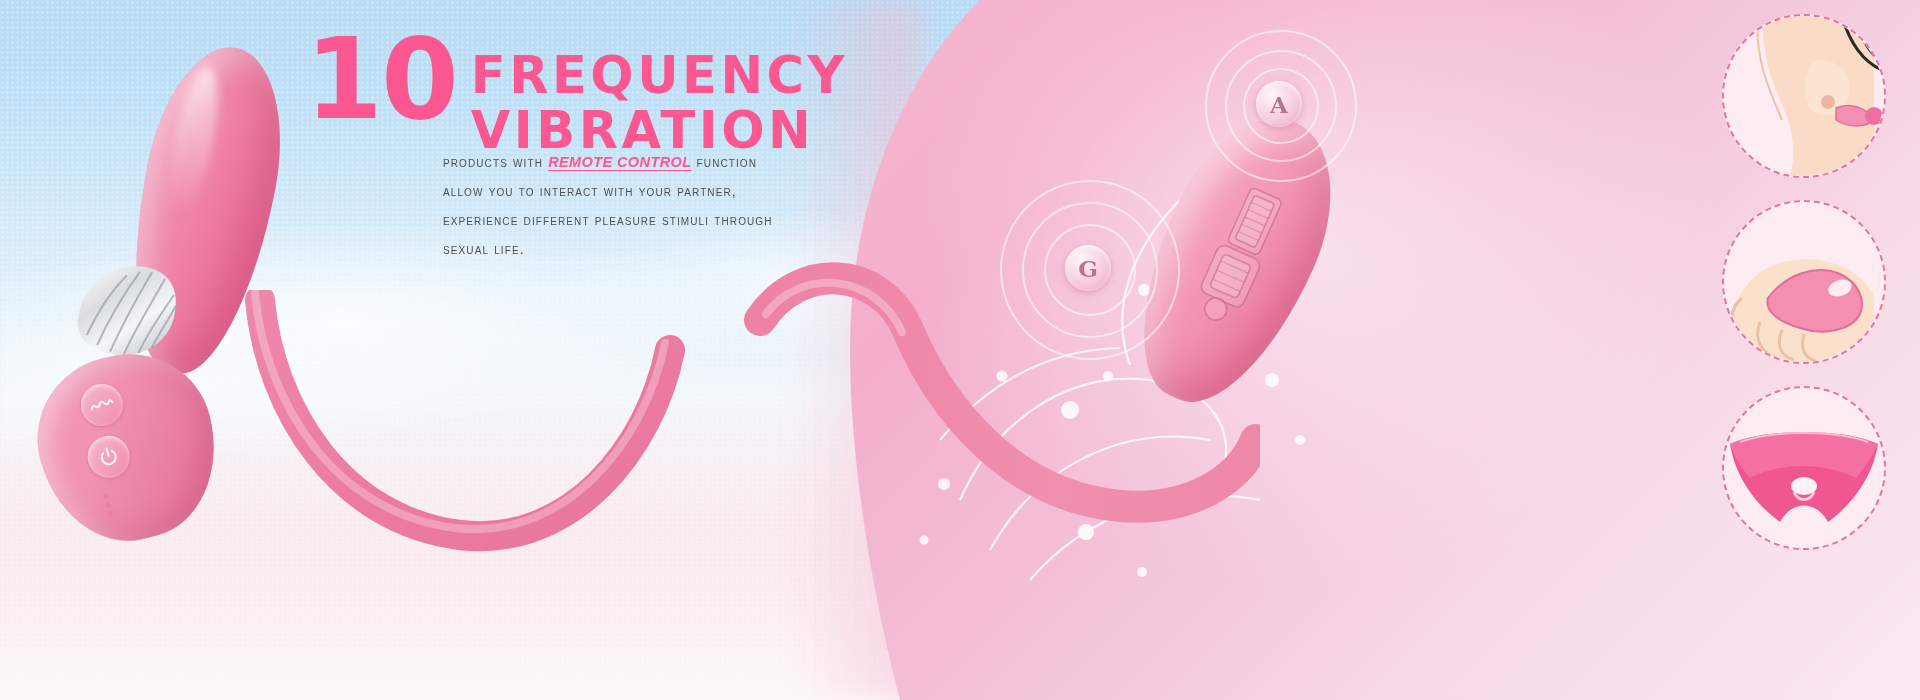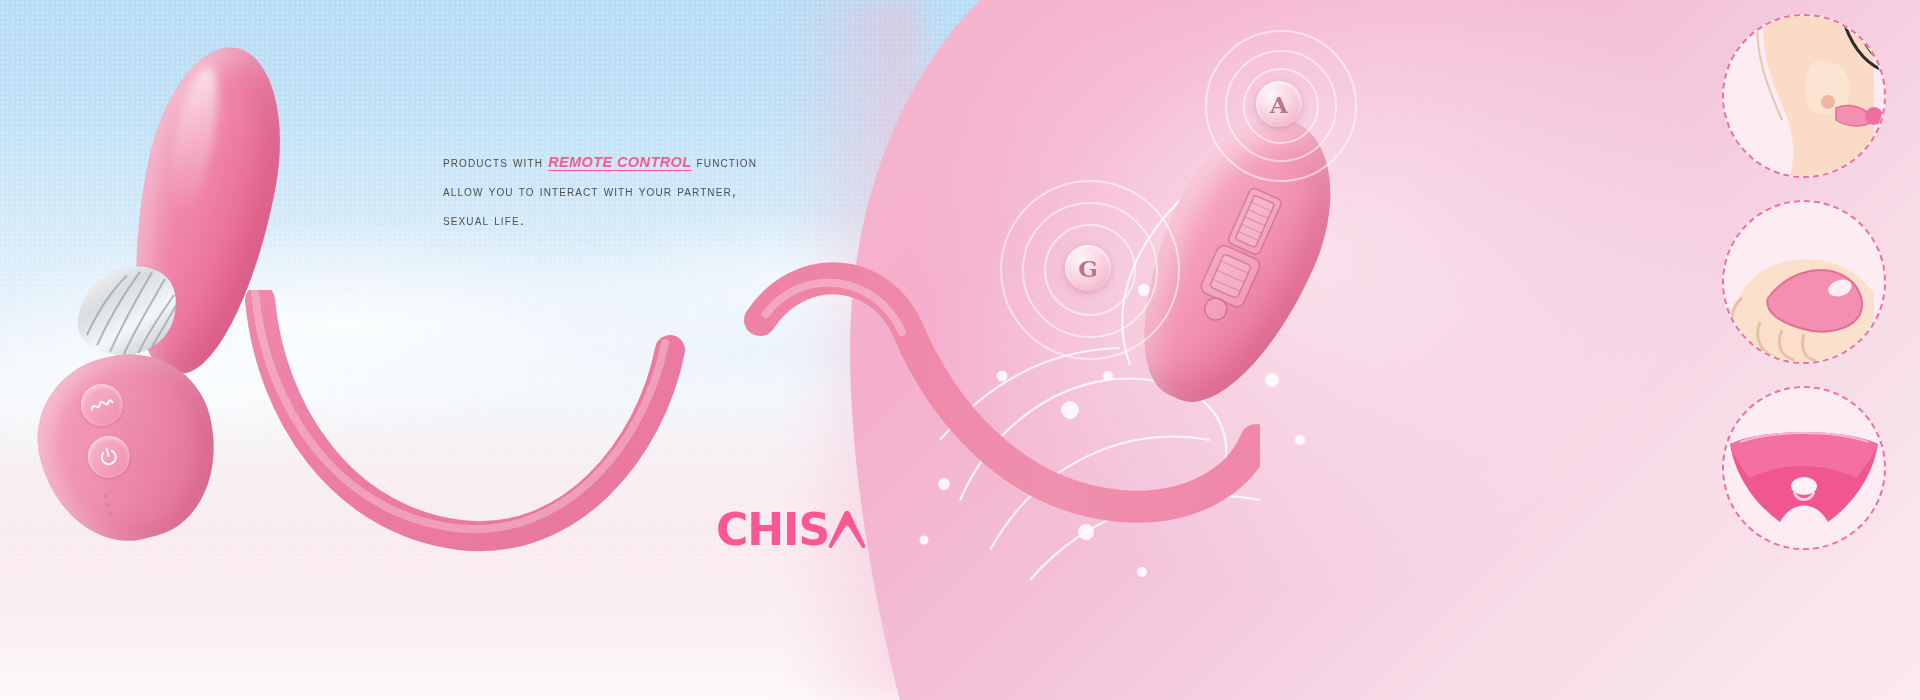--- a/index.html
+++ b/index.html
@@ -194,26 +194,36 @@
       <ellipse cx="300" cy="172" rx="4.5" ry="4.5"></ellipse>
       <ellipse cx="346" cy="232" rx="5" ry="5"></ellipse>
       <ellipse cx="206" cy="452" rx="8" ry="8"></ellipse>
       <ellipse cx="262" cy="492" rx="5" ry="5"></ellipse>
       <ellipse cx="44" cy="460" rx="4.5" ry="4.5"></ellipse>
       <ellipse cx="392" cy="300" rx="7" ry="7"></ellipse>
       <ellipse cx="420" cy="360" rx="5" ry="5"></ellipse>
     </g>
   </svg>
 
+  <div class="headline">
+    <div class="hl-row">
+      <div class="hl-ten">10</div>
+      <div class="hl-words">
+        <div class="hl-w">FREQUENCY</div>
+        <div class="hl-w">VIBRATION</div>
+      </div>
+    </div>
+  </div>
 
   <div class="para">
     <div class="pline">
       <span>Products with </span><span class="hot">REMOTE CONTROL</span><span> function</span>
     </div>
     <div class="pline">allow you to interact with your partner,</div>
+    <div class="pline">experience different pleasure stimuli through</div>
     <div class="pline">sexual life.</div>
   </div>
 
   <svg class="tail" viewBox="0 0 470 280">
     <defs>
       <linearGradient id="tailg" x1="0" y1="0" x2="1" y2="1">
         <stop offset="0" stop-color="#ef87ab"></stop>
         <stop offset="55%" stop-color="#ec7ba2"></stop>
         <stop offset="100%" stop-color="#e8769e"></stop>
       </linearGradient>
@@ -355,21 +365,14 @@
           <path d="M6 56 C 40 40, 120 40, 154 56 C 148 92, 126 118, 104 134 C 92 112, 68 112, 56 134 C 34 118, 12 92, 6 56 Z" fill="#f0568f"></path>
           <path d="M6 56 C 40 40, 120 40, 154 56 C 150 66, 142 78, 132 90 C 100 74, 58 74, 26 90 C 16 78, 9 66, 6 56 Z" fill="#f577a6" opacity=".8"></path>
           <ellipse cx="80" cy="98" rx="13" ry="9" fill="#ffffff" opacity=".92"></ellipse>
           <path d="M70 104 C 74 114, 86 114, 90 104" fill="none" stroke="#ffffff" stroke-width="3" opacity=".7"></path>
           <path d="M16 54 C 50 42, 110 42, 144 54" fill="none" stroke="#ffffff" stroke-width="2" opacity=".5"></path>
         </svg>
       </div>
     </div>
   </div>
 
-  <div class="logo">
-    <svg width="150" height="52" viewBox="0 0 150 52">
-      <text x="0" y="40" font-family="DejaVu Sans, Liberation Sans, sans-serif" font-size="44" font-weight="bold" fill="#fb5790" letter-spacing="-1">CHIS</text>
-      <path d="M113 40 L 128 8 C 129.5 5, 132.5 5, 134 8 L 149 40 C 150 42.5, 148 44, 146 42.5 L 133 22 C 131.8 20, 130.2 20, 129 22 L 116 42.5 C 114 44, 112 42.5, 113 40 Z" fill="#fb5790"></path>
-    </svg>
-
-  </div>
 
 </div>
 
 </body></html>

